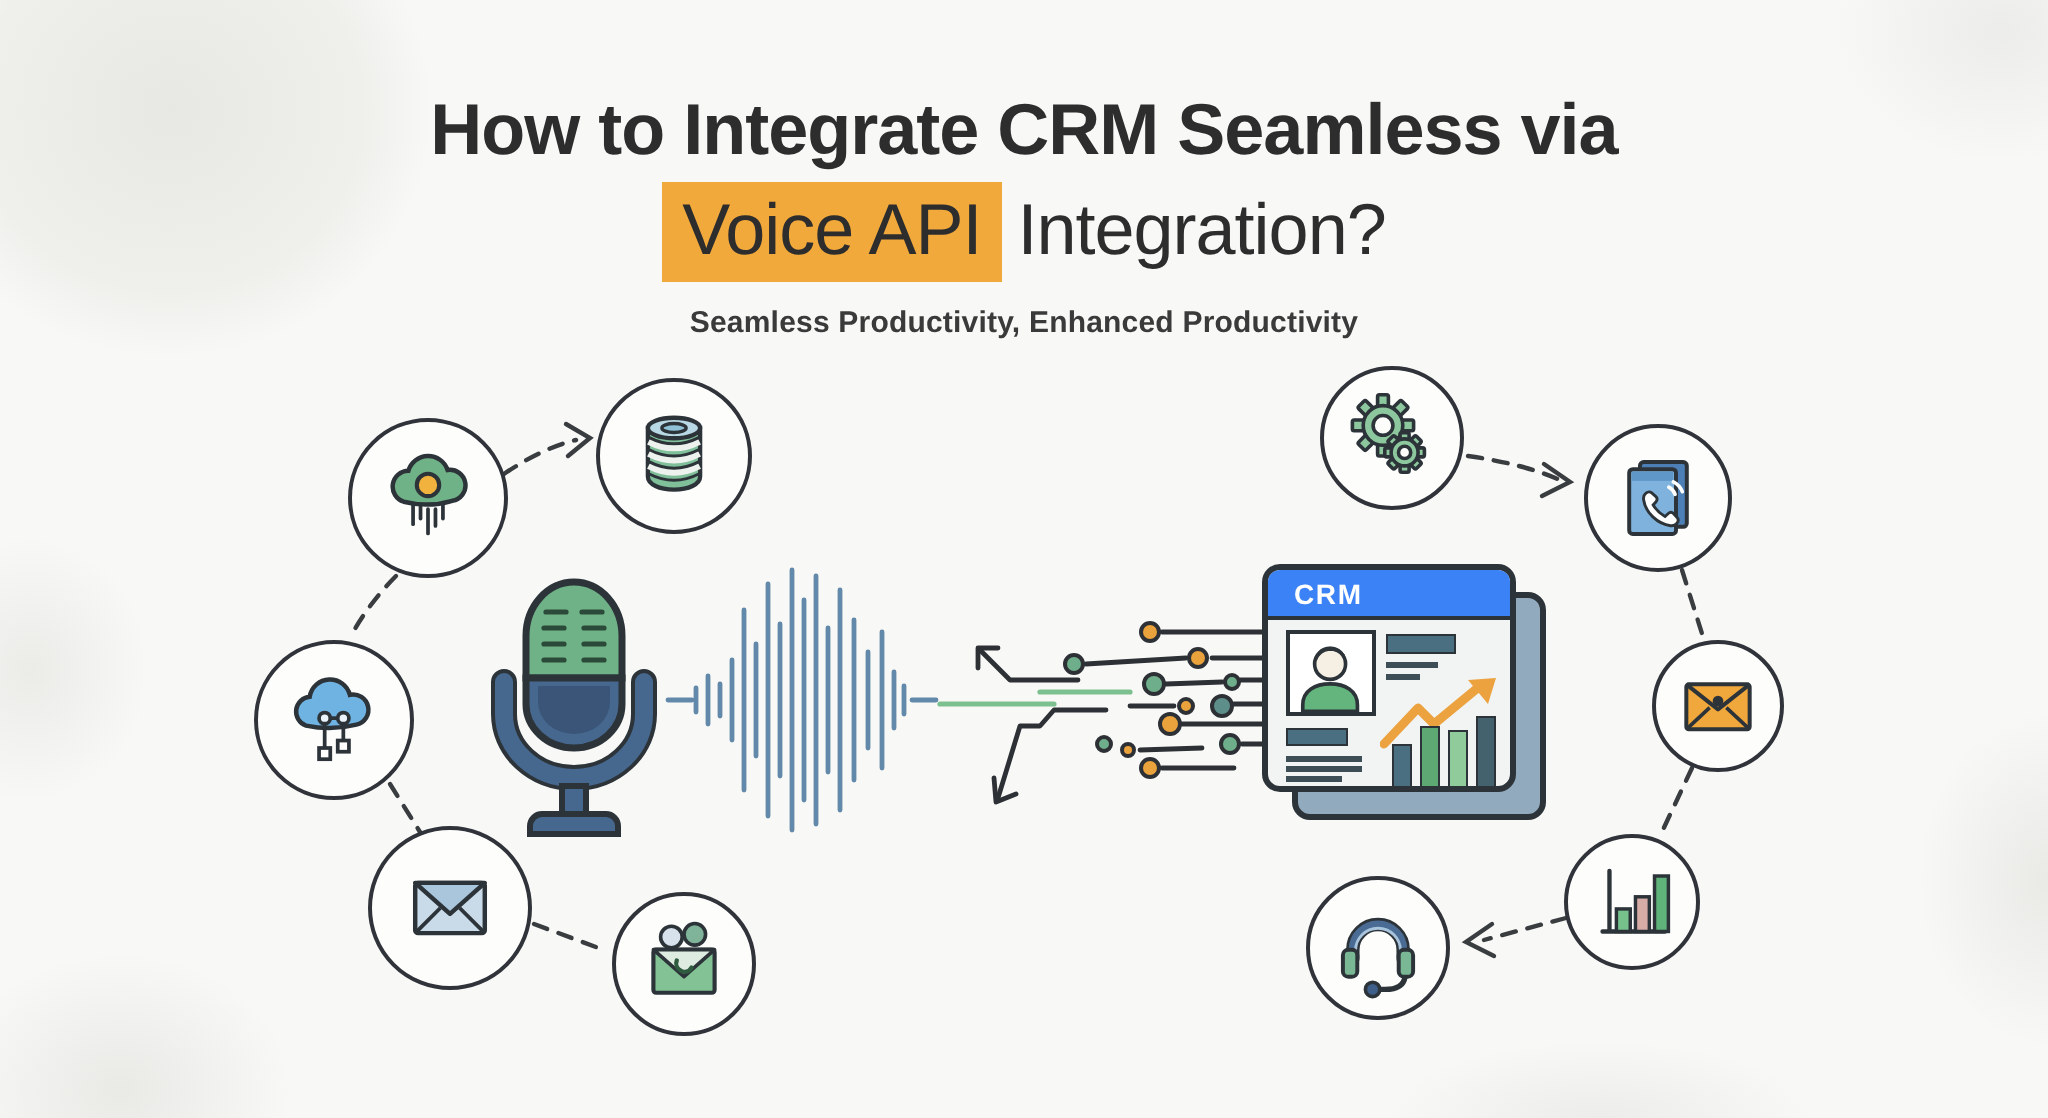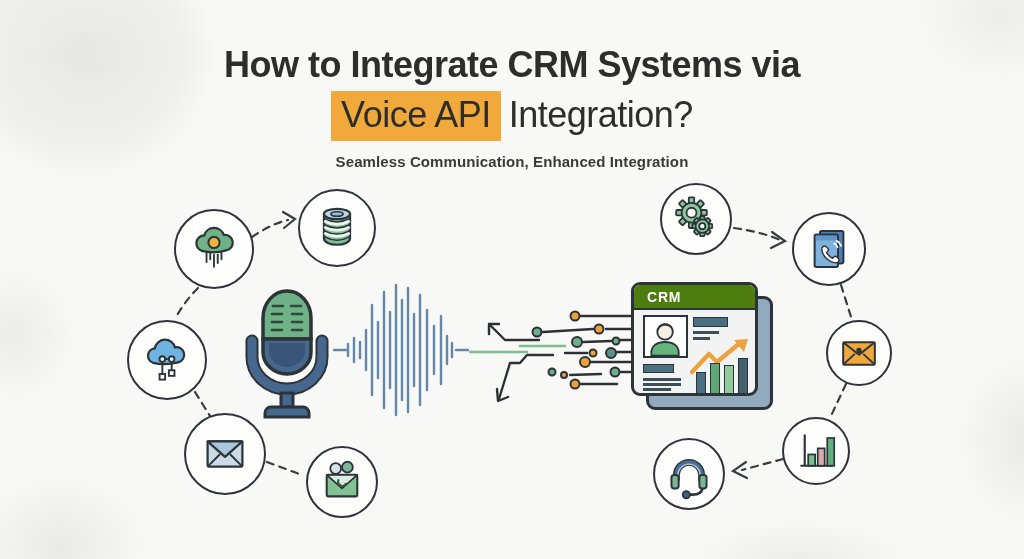--- a/index.html
+++ b/index.html
@@ -14,21 +14,21 @@
   .line2-rest{margin-left:8px;}
   .subtitle{font-size:15px;font-weight:700;color:#3a3a3a;margin-top:12px;letter-spacing:0.1px;}
   
   .circ{position:absolute;border:2.5px solid #30343a;border-radius:50%;background:#fdfdfc;
         display:flex;align-items:center;justify-content:center;box-sizing:border-box;}
   
   .crm-back{position:absolute;left:646px;top:296px;width:127px;height:114px;background:#92AABE;
             border:3px solid #2d3439;border-radius:9px;box-sizing:border-box;}
   .crm-main{position:absolute;left:631px;top:282px;width:127px;height:114px;background:#F2F4F4;
             border:3px solid #2d3439;border-radius:9px;box-sizing:border-box;overflow:hidden;}
-  .crm-header{height:23px;background:#4d7c0f;border-bottom:2.5px solid #2d3439;
+  .crm-header{height:23px;background:#3b82f6;border-bottom:2.5px solid #2d3439;
               display:flex;align-items:center;}
   .crm-header span{color:#ffffff;font-weight:700;font-size:14px;letter-spacing:0.8px;padding-left:13px;}
   .crm-el{position:absolute;box-sizing:border-box;}
   .photo-frame{left:9px;top:30px;width:45px;height:43px;background:#ffffff;border:2px solid #2d3439;}
   .crm-bar{background:#4A6F80;border:1.5px solid #2d3439;}
   .crm-line{background:#3E4E57;}
   .mini-bar{position:absolute;border:1.5px solid #2d3439;box-sizing:border-box;}
   svg{display:block;}
 </style>
 </head>
@@ -37,25 +37,25 @@
 <div class="stage">
 
   <div class="blob" style="left:-90px;top:-110px;width:350px;height:330px;background:radial-gradient(closest-side,#e7e7e4 0%,#efefec 55%,rgba(248,248,246,0) 75%);"></div>
   <div class="blob" style="left:-70px;top:240px;width:170px;height:190px;background:radial-gradient(closest-side,#ebebe8 0%,rgba(248,248,246,0) 70%);"></div>
   <div class="blob" style="left:-60px;top:450px;width:240px;height:190px;background:radial-gradient(closest-side,#e9e9e6 0%,rgba(248,248,246,0) 72%);"></div>
   <div class="blob" style="left:880px;top:-80px;width:240px;height:190px;background:radial-gradient(closest-side,#ececea 0%,rgba(248,248,246,0) 70%);"></div>
   <div class="blob" style="left:930px;top:320px;width:190px;height:240px;background:radial-gradient(closest-side,#e9e9e6 0%,rgba(248,248,246,0) 70%);"></div>
   <div class="blob" style="left:650px;top:505px;width:300px;height:110px;background:radial-gradient(closest-side,#ececea 0%,rgba(248,248,246,0) 72%);"></div>
 
   <div class="title-wrap">
-    <div class="title-line1">How to Integrate CRM Systems via</div>
+    <div class="title-line1">How to Integrate CRM Seamless via</div>
     <div class="title-line2">
       <span class="hl">Voice API</span><span class="line2-rest">Integration?</span>
     </div>
-    <div class="subtitle">Seamless Communication, Enhanced Integration</div>
+    <div class="subtitle">Seamless Productivity, Enhanced Productivity</div>
   </div>
 
   <svg width="1024" height="559" viewBox="0 0 1024 559" style="position:absolute;left:0;top:0;pointer-events:none;">
     <g fill="none" stroke="#3a3d40" stroke-width="2.2" stroke-linecap="round">
       <path stroke-dasharray="7 6" d="M252,237 Q271,224 288,220"></path>
       <polyline points="283,212 295,219 284,228"></polyline>
       <path stroke-dasharray="7 6" d="M198,288 Q185,301 176,317"></path>
       <path stroke-dasharray="7 6" d="M195,392 L210,416"></path>
       <path stroke-dasharray="7 6" d="M267,462 L302,475"></path>
       <path stroke-dasharray="7 6" d="M734,228 Q762,232 780,240"></path>

